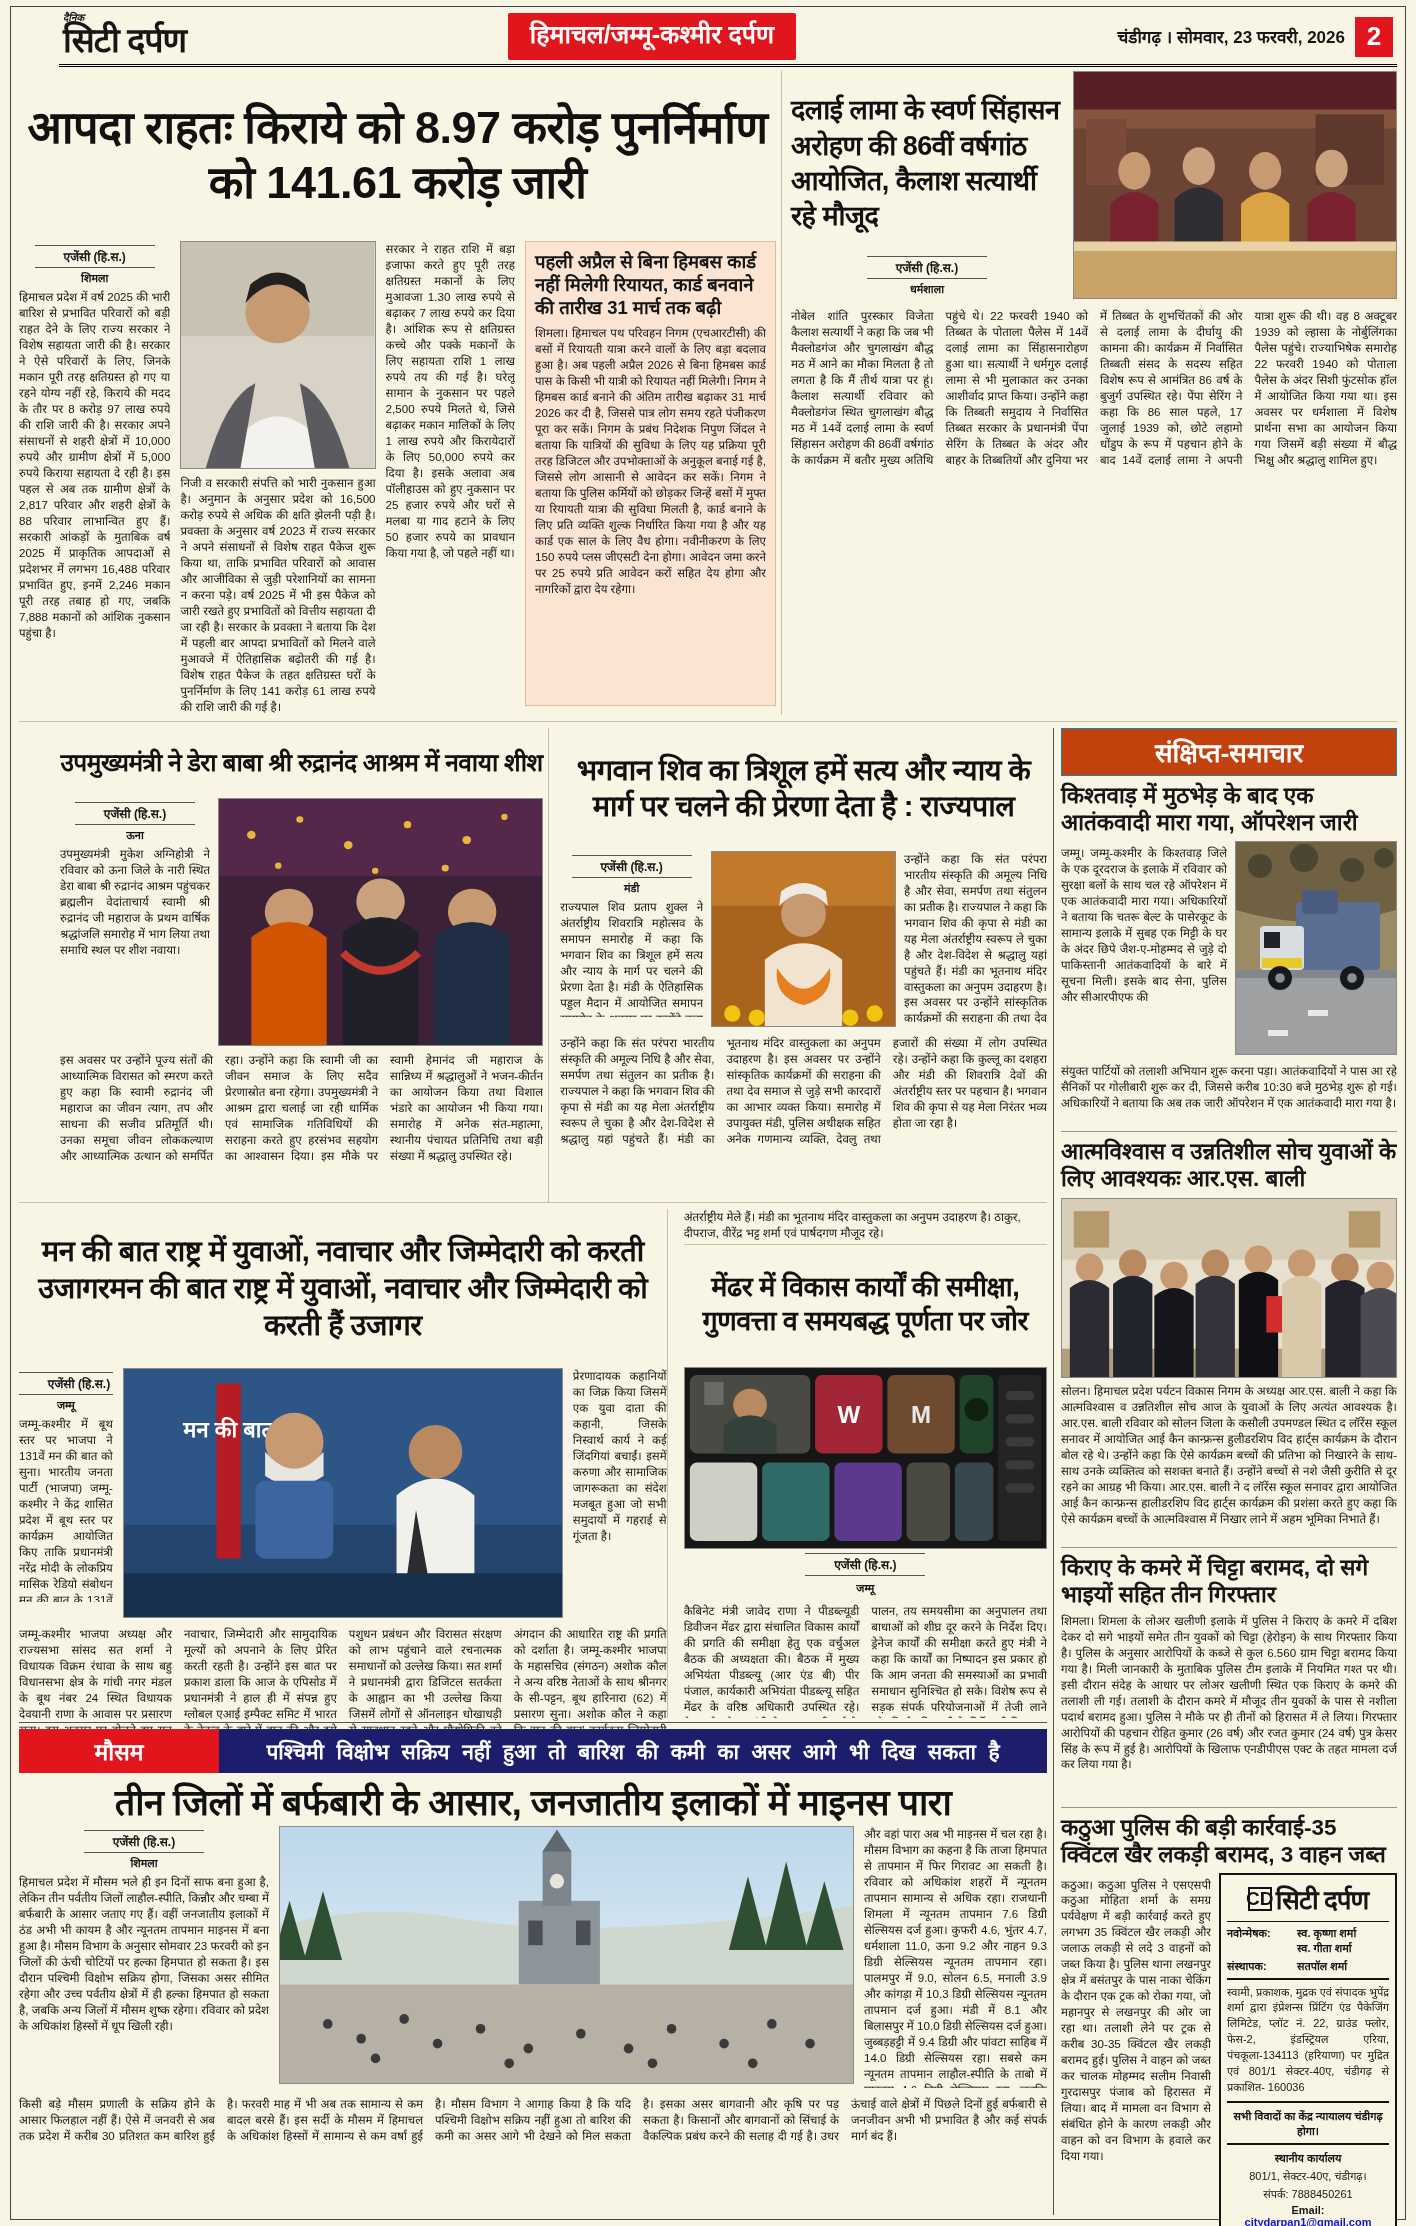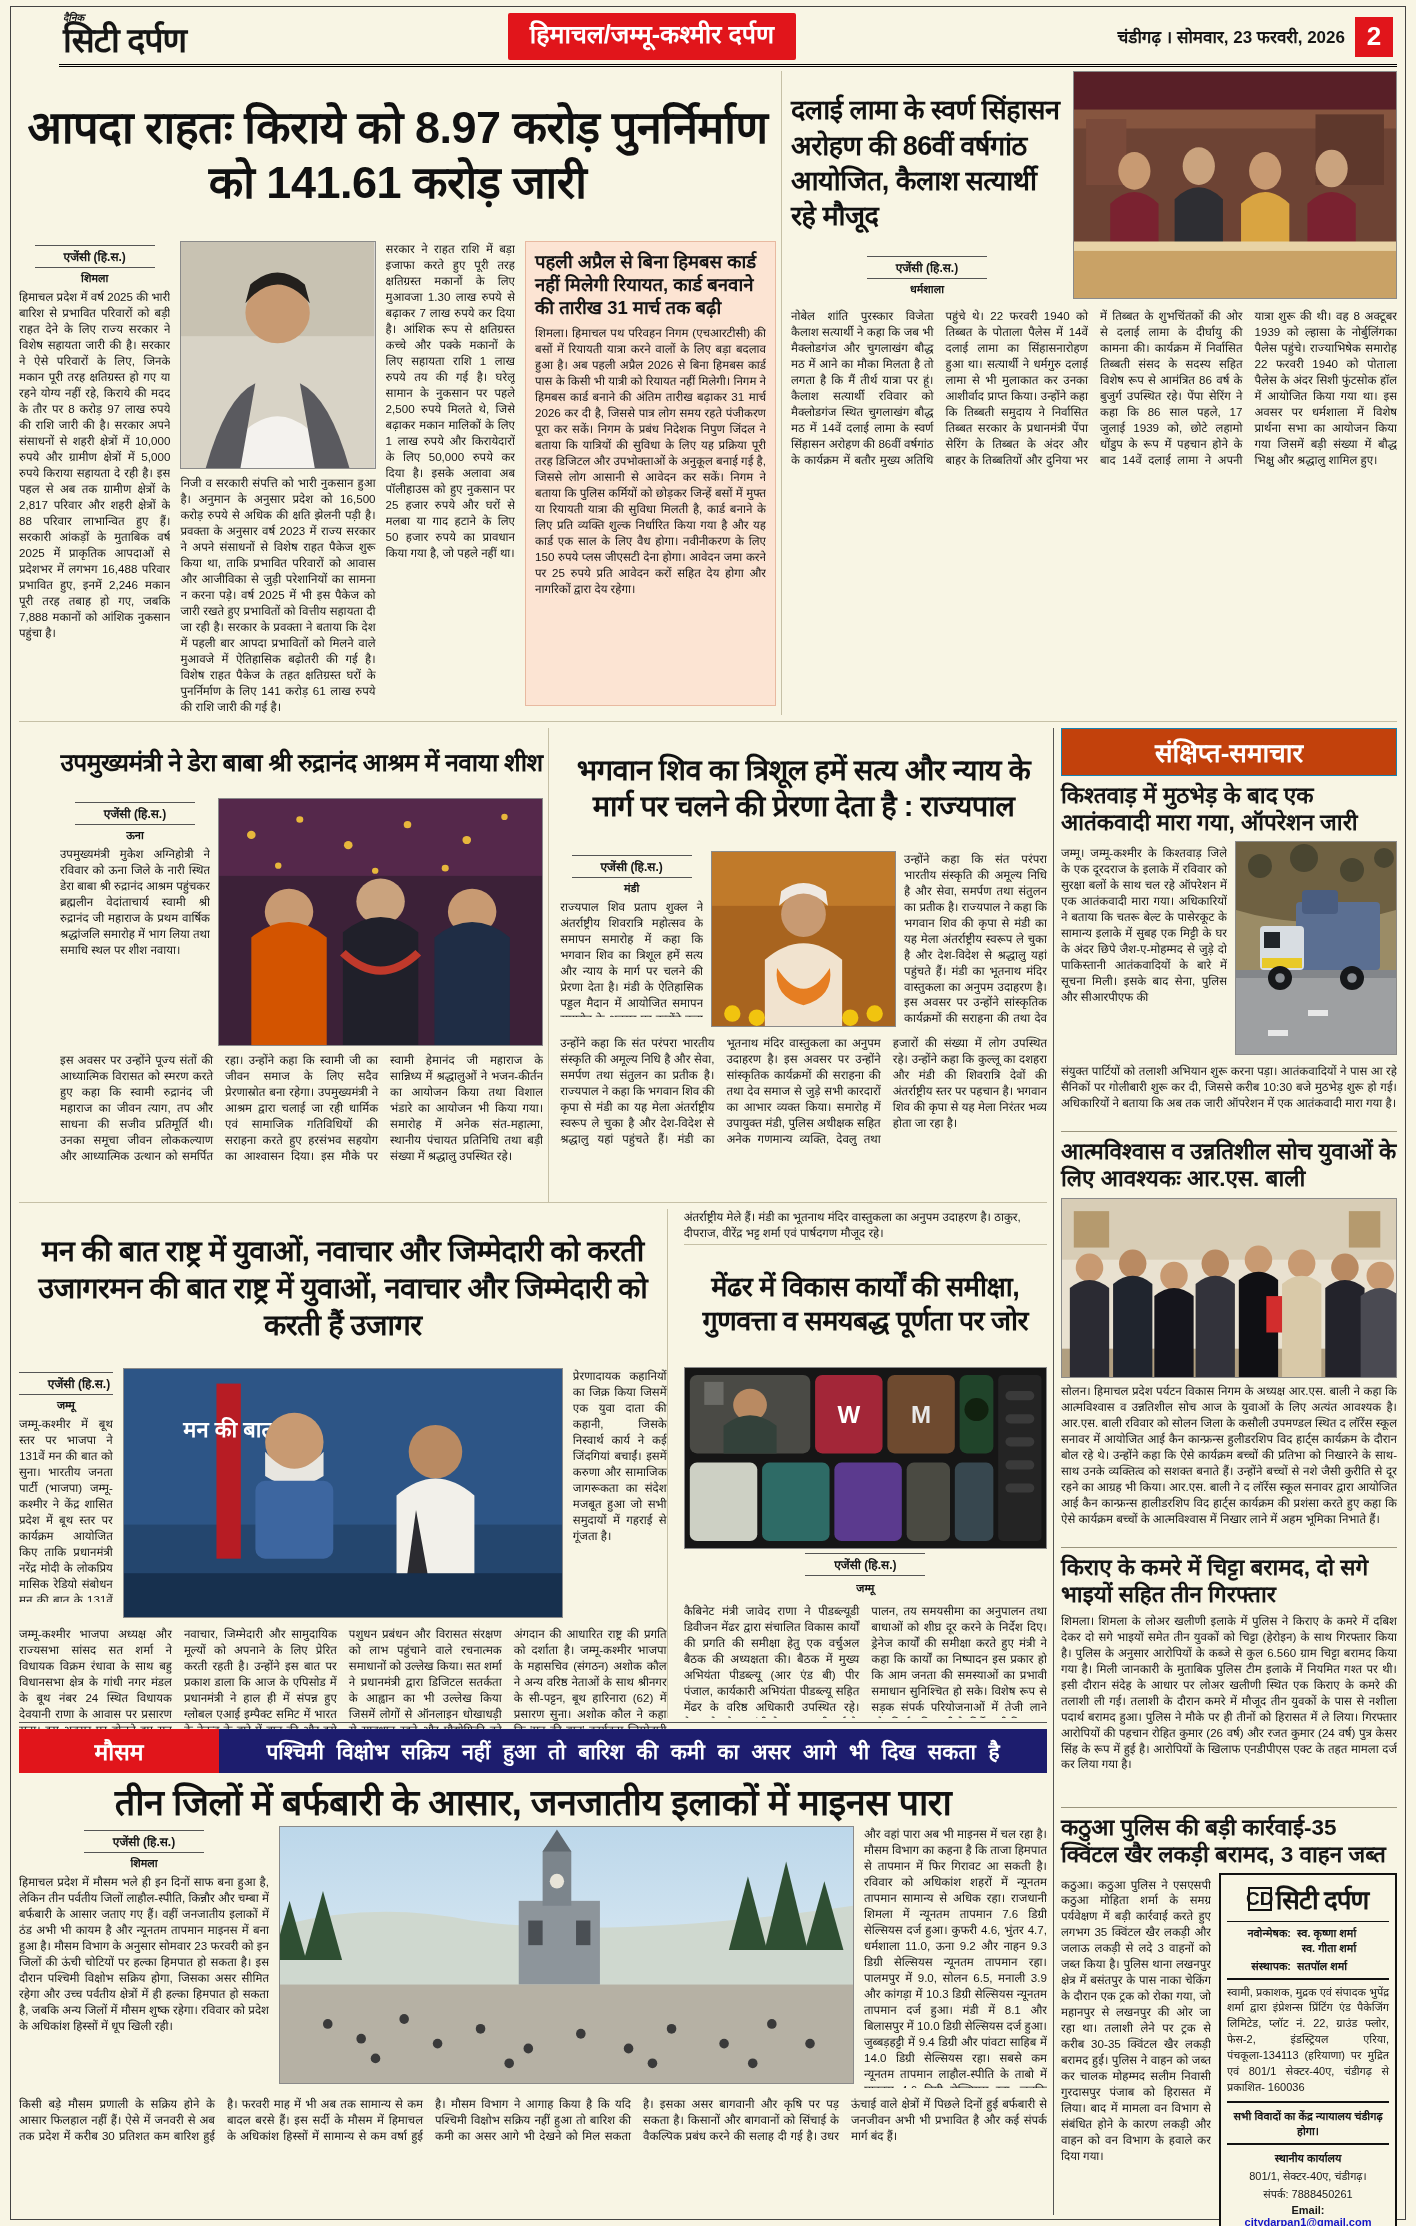--- a/index.html
+++ b/index.html
@@ -92,21 +92,21 @@
   .briefrow .txt{flex:1;overflow:hidden;}
   .briefrow .photo-wrap{width:162px;}
   .brief .body{margin-top:4px;}
   
   .imprintwrap{display:flex;gap:8px;}
   .imprintwrap .txt{flex:1;overflow:hidden;}
   .imprint{width:178px;border:2px solid #111;padding:6px 6px;background:#f8f5e4;font-size:11px;flex:0 0 auto;align-self:flex-start;}
   .ilogo{display:flex;align-items:center;justify-content:center;gap:4px;border-bottom:1px solid #111;padding-bottom:4px;}
   .cdmark{border:2px solid #111;width:24px;height:24px;display:flex;align-items:center;justify-content:center;font-weight:800;font-size:19px;}
   .ilogo .nm{font-size:26px;font-weight:800;letter-spacing:-1px;}
-  .irow{display:flex;gap:6px;font-weight:700;margin-top:3px;text-align:right;}
+  .irow{display:flex;gap:6px;font-weight:700;margin-top:3px;}
   .irow .k{width:64px;}
   .isep{border-top:2px solid #111;margin:5px 0;}
   .ipub{line-height:1.45;text-align:justify;}
   .icenter{text-align:center;font-weight:700;margin-top:3px;}
   .iemail a{color:#1414c8;font-weight:800;text-decoration:underline;}
 </style>
 </head>
 <body>
 
 <div class="page">

